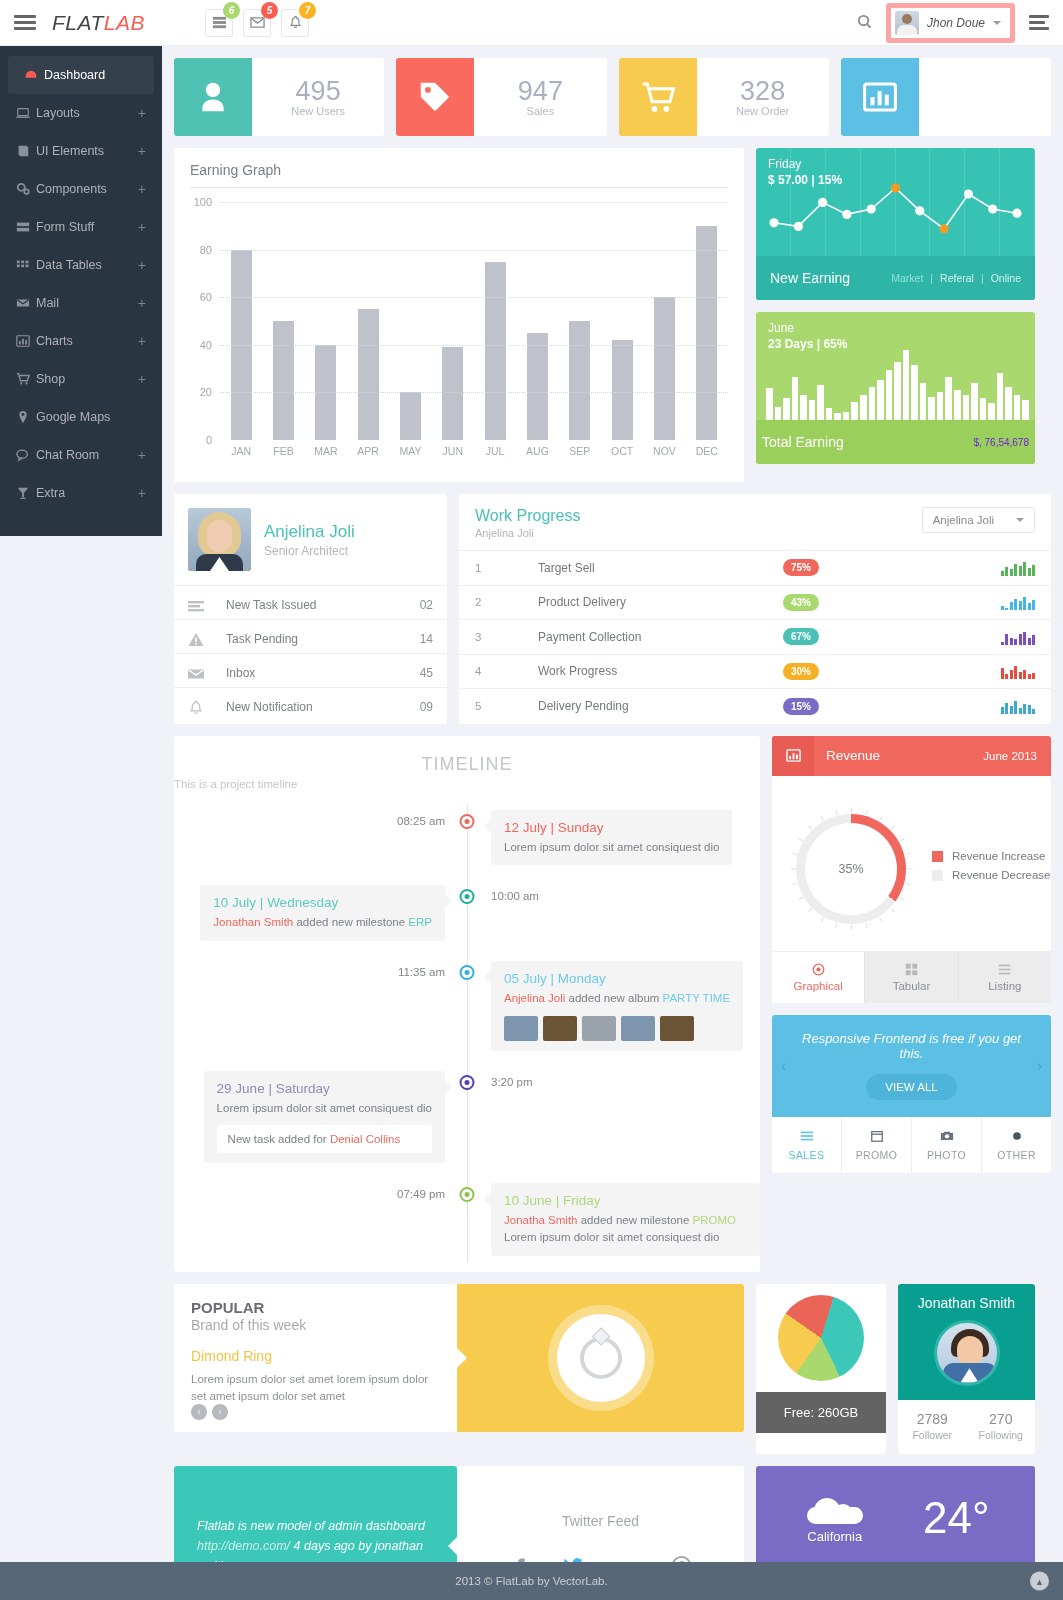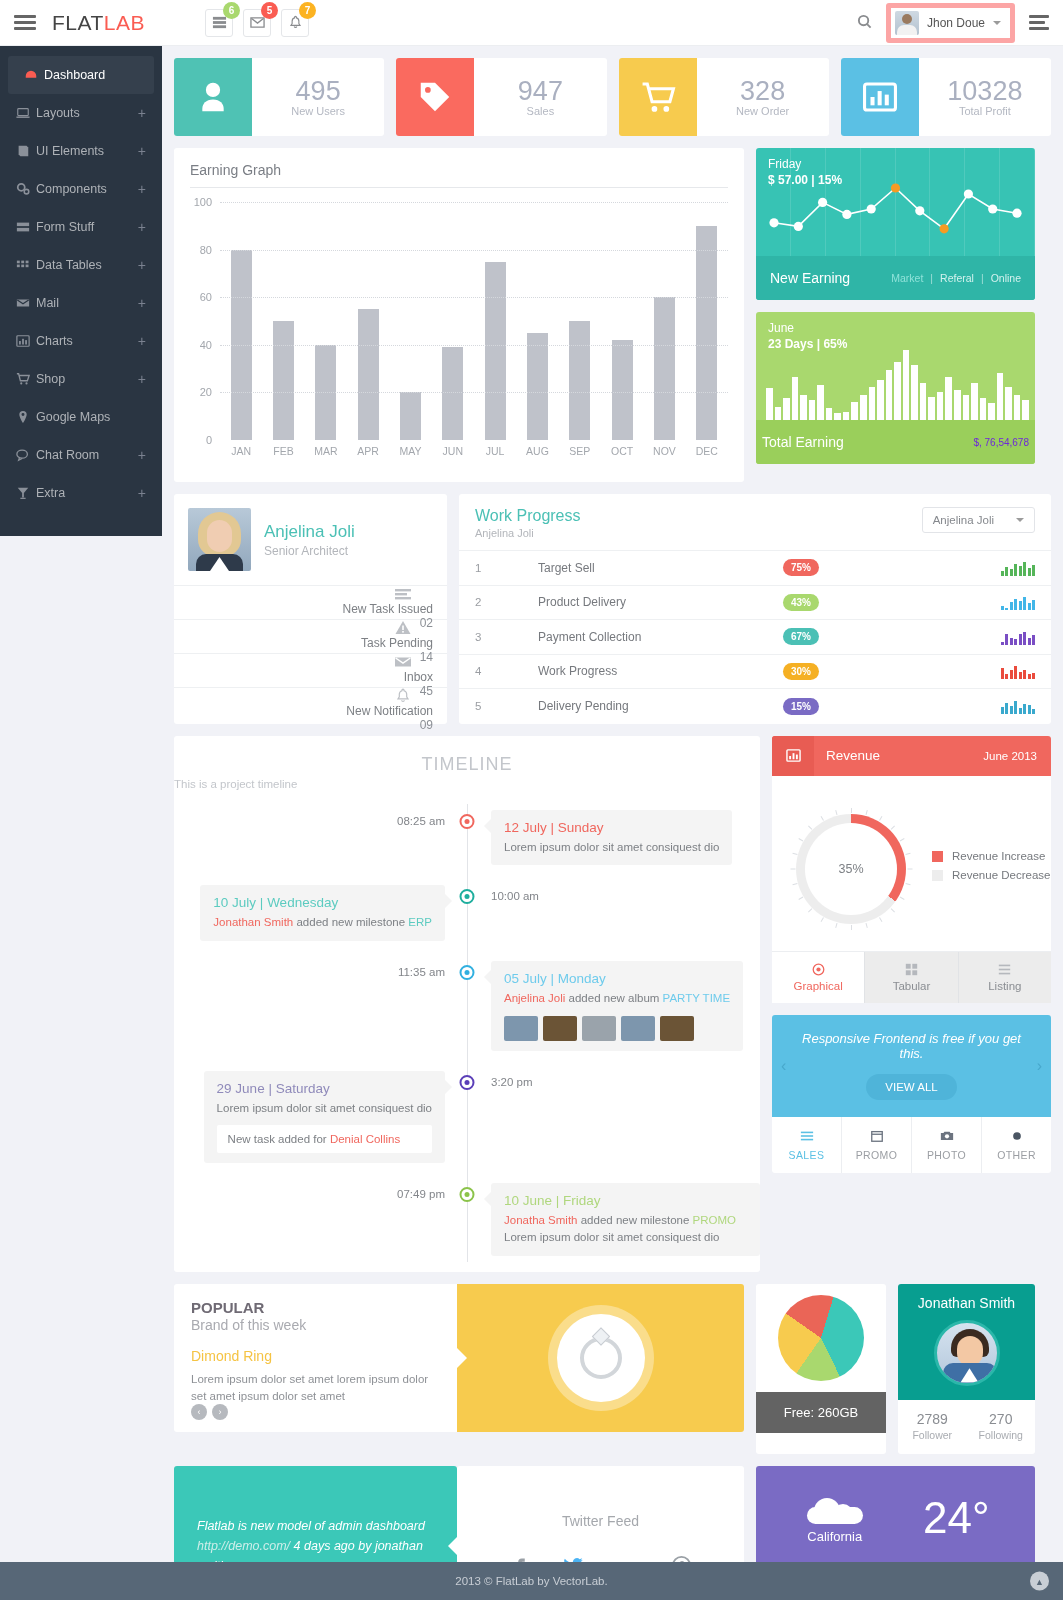--- a/index.html
+++ b/index.html
@@ -9,21 +9,21 @@
     font-family: "Liberation Sans", sans-serif;
     font-size: 12px;
     color: #6a6c6f;
     overflow: hidden;
     position: relative;
   }
 
   
   .header {
     height: 46px; background: #fff; display: flex; align-items: center;
-    padding: 0 14px; border-bottom: 1px solid #eceef1; position: relative; z-index: 30;
+    padding: 0 14px; border-bottom: 1px solid #eceef1; position: relative; z-index: 30; font-style: italic;
   }
   .burger { width: 22px; display: flex; flex-direction: column; gap: 3px; cursor: pointer; }
   .burger i { display: block; height: 3px; background: #666; border-radius: 1px; }
   .brand { font-size: 21px; font-weight: 400; letter-spacing: .5px; margin-left: 16px; }
   .brand .b1 { color: #454545; }
   .brand .b2 { color: #fa5c52; }
   .hdr-notif { display: flex; gap: 10px; margin-left: 60px; }
   .nbtn {
     width: 28px; height: 28px; border: 1px solid #e4e6e9; border-radius: 3px;
     position: relative; display: flex; align-items: center; justify-content: center;
@@ -129,21 +129,21 @@
   .profcard { width: 273px; }
   .prof-top { display: flex; align-items: center; padding: 14px; gap: 13px; }
   .prof-img { width: 63px; height: 63px; border-radius: 2px; overflow: hidden; position: relative;
     background: linear-gradient(#b8c9d8, #92a8bd); }
   .prof-img .hair { position:absolute; left:10px; top:4px; width:43px; height:45px; border-radius:22px 22px 18px 18px; background:#e2c893; }
   .prof-img .face { position:absolute; left:19px; top:12px; width:25px; height:32px; border-radius:13px; background:#f0cdb2; }
   .prof-img .body { position:absolute; left:8px; bottom:0; width:47px; height:17px; background:#2e3a4a; border-radius:10px 10px 0 0; }
   .prof-img .shirt { position:absolute; left:22px; bottom:0; width:19px; height:14px; background:#fff; clip-path: polygon(50% 0,100% 100%,0 100%); }
   .prof-name { font-size: 17px; color: #4bc0b5; font-weight: 400; }
   .prof-role { font-size: 12px; color: #b3b6bb; margin-top: 2px; }
-  .prof-row { display: flex; align-items: flex-end; height: 34px; border-top: 1px solid #eef0f2; padding: 0 14px; flex-direction: column; }
+  .prof-row { display: flex; align-items: flex-start; height: 34px; border-top: 1px solid #eef0f2; padding: 12px 14px; }
   .prof-row .ic { width: 38px; display: flex; }
   .prof-row .ic svg { width: 16px; height: 16px; fill: #bdc0c5; }
   .prof-row .lb { font-size: 12px; color: #7d8085; }
   .prof-row .vl { margin-left: auto; font-size: 12px; color: #8c9096; }
 
   
   .wp { flex: 1; }
   .wp-head { display: flex; align-items: flex-start; padding: 13px 16px 11px; border-bottom: 1px solid #eef0f2; }
   .wp-title { font-size: 16px; color: #4bc0b5; }
   .wp-sub { font-size: 11px; color: #b3b6bb; margin-top: 2px; }
@@ -510,24 +510,20 @@
       </div>
     </div>
     <div class="stat">
       <div class="stat-ico" style="background:#5bc0e4">
         <svg viewBox="0 0 32 32">
             <rect x="3" y="5" width="26" height="22" rx="2" fill="none" stroke="#fff" stroke-width="2.6"></rect>
             <rect x="8" y="16" width="3.4" height="7"></rect>
             <rect x="14" y="11" width="3.4" height="12"></rect>
             <rect x="20" y="14" width="3.4" height="9"></rect>
           </svg>
-      </div>
-      <div class="stat-body">
-        <div class="stat-num">10328</div>
-        <div class="stat-lbl">Total Profit</div>
       </div>
     </div>
   </div>
 
   <div class="row" style="margin-bottom:12px">
     <div class="panel earn">
       <div class="earn-title">Earning Graph</div>
       <div class="chart-wrap">
         <div class="yaxis" id="yaxis">
             <div class="ytick" style="top: 238px;">0</div>

